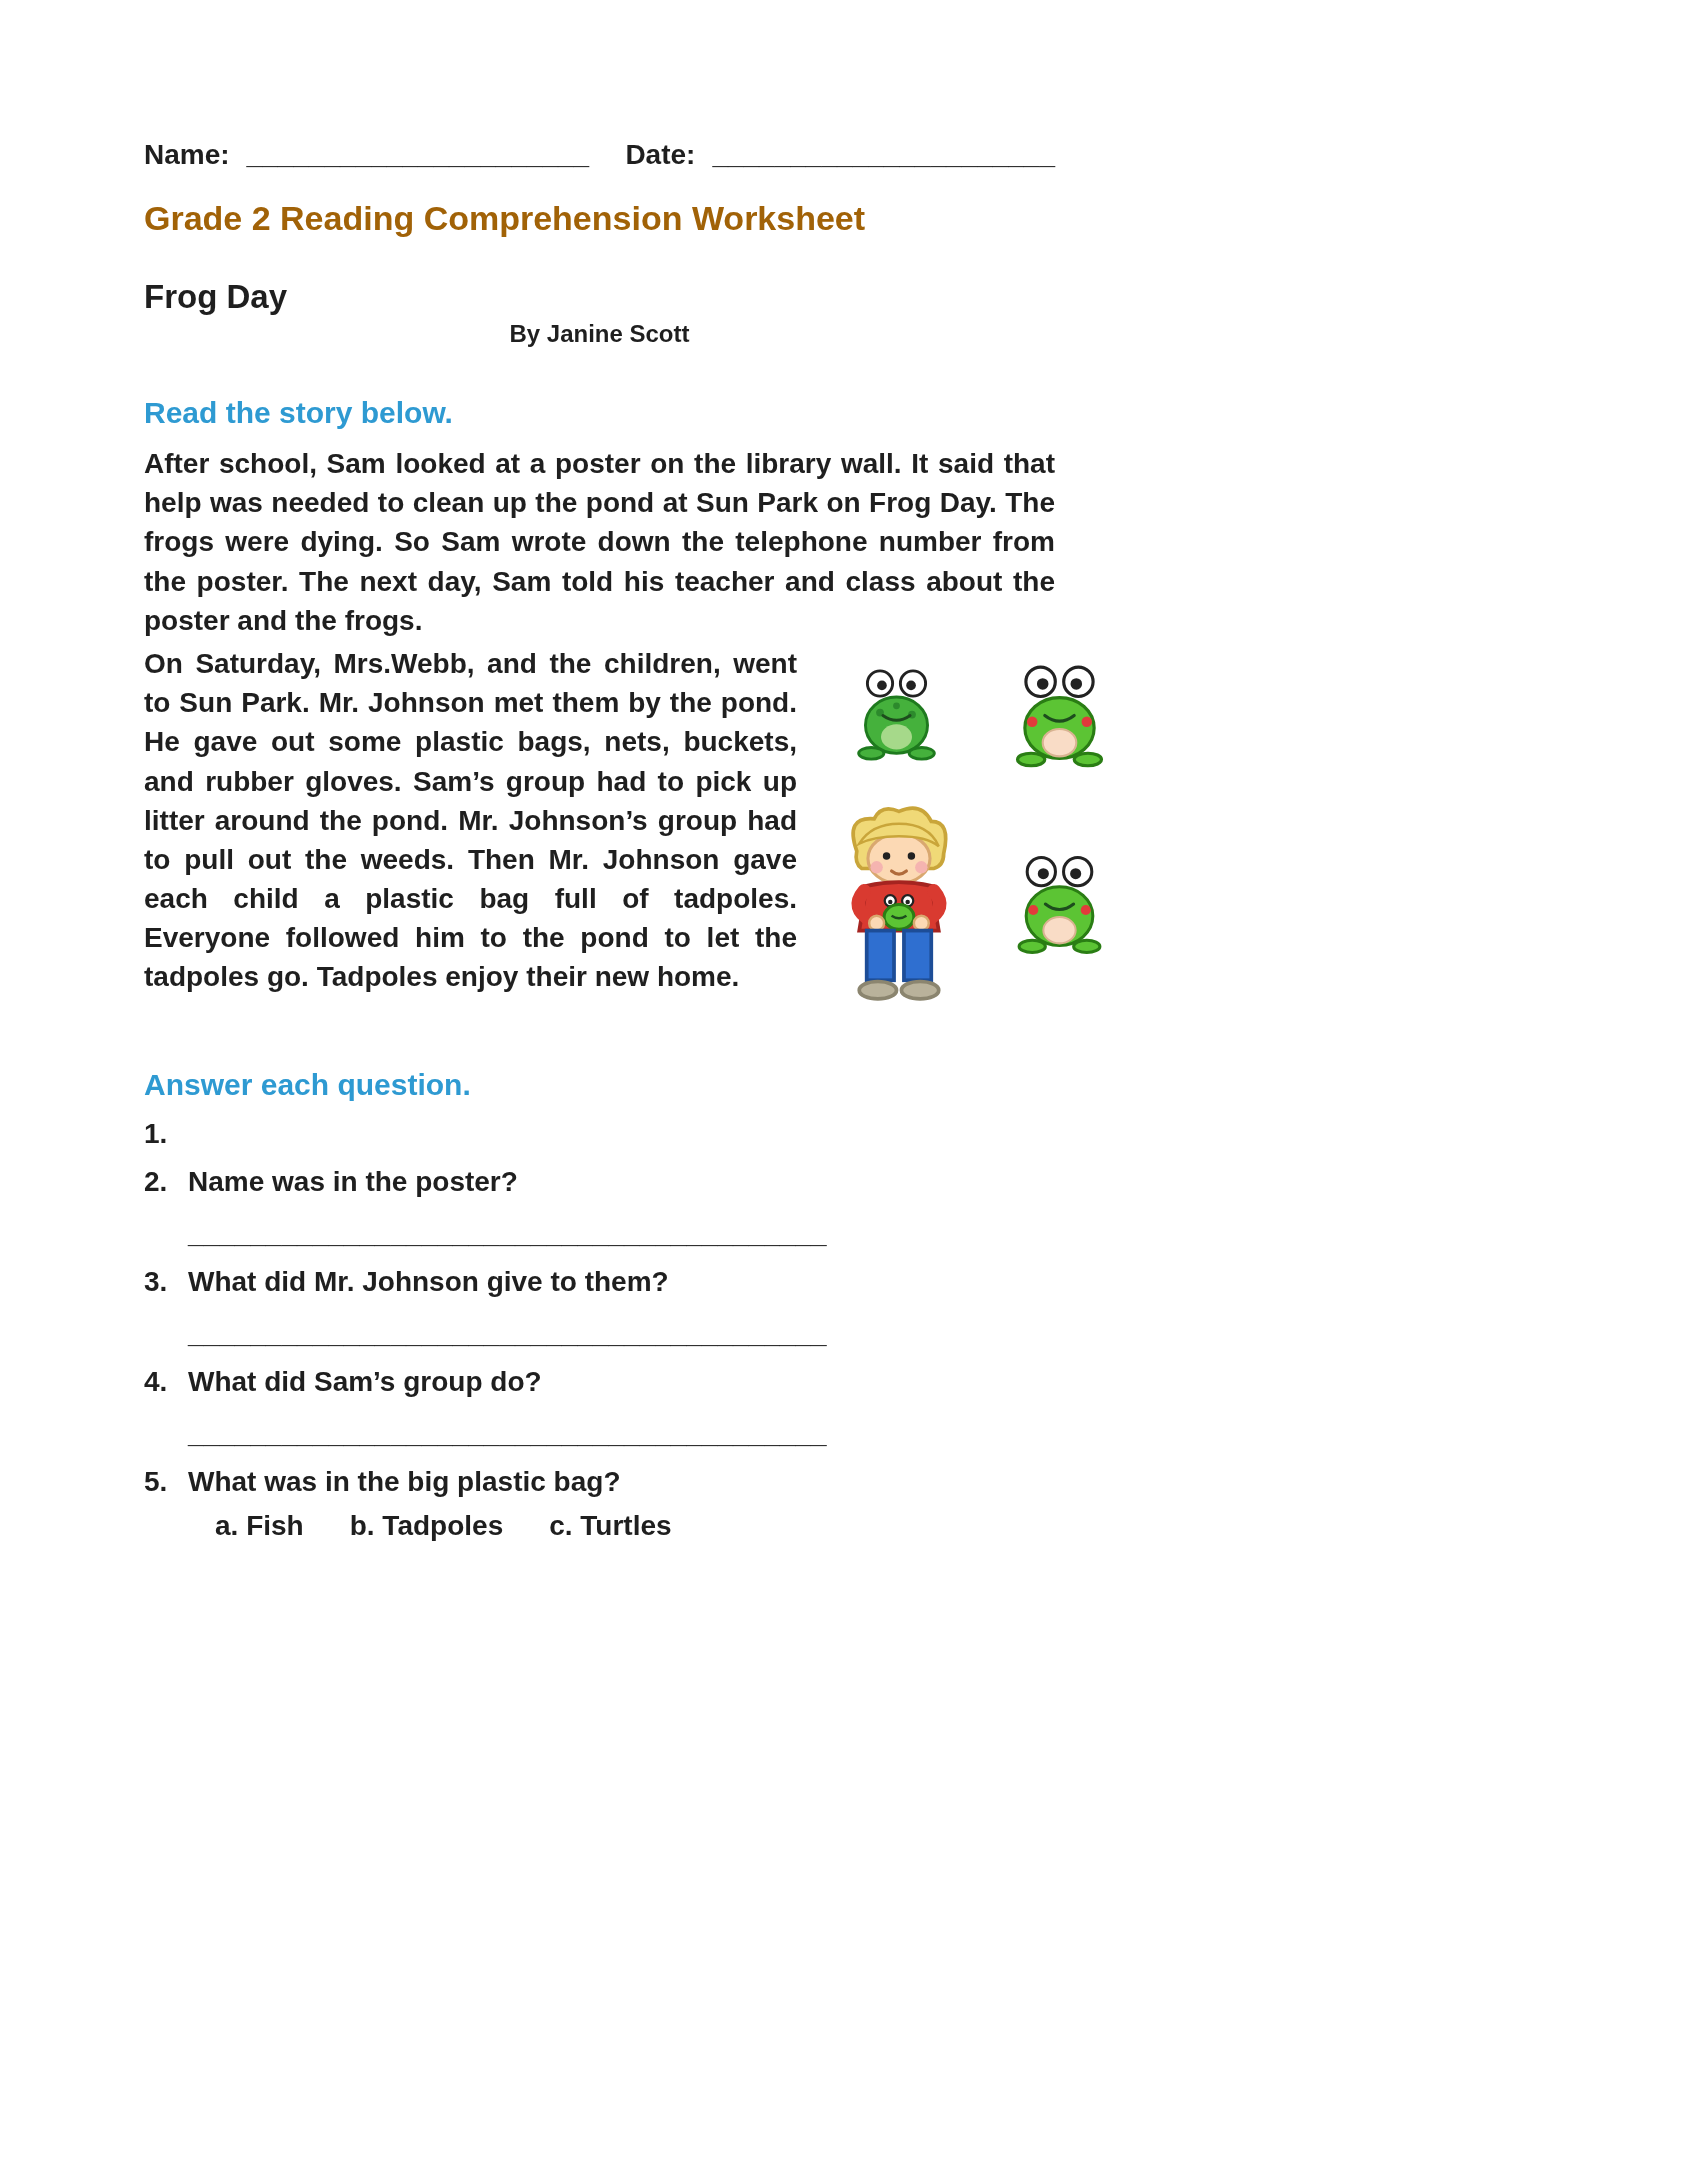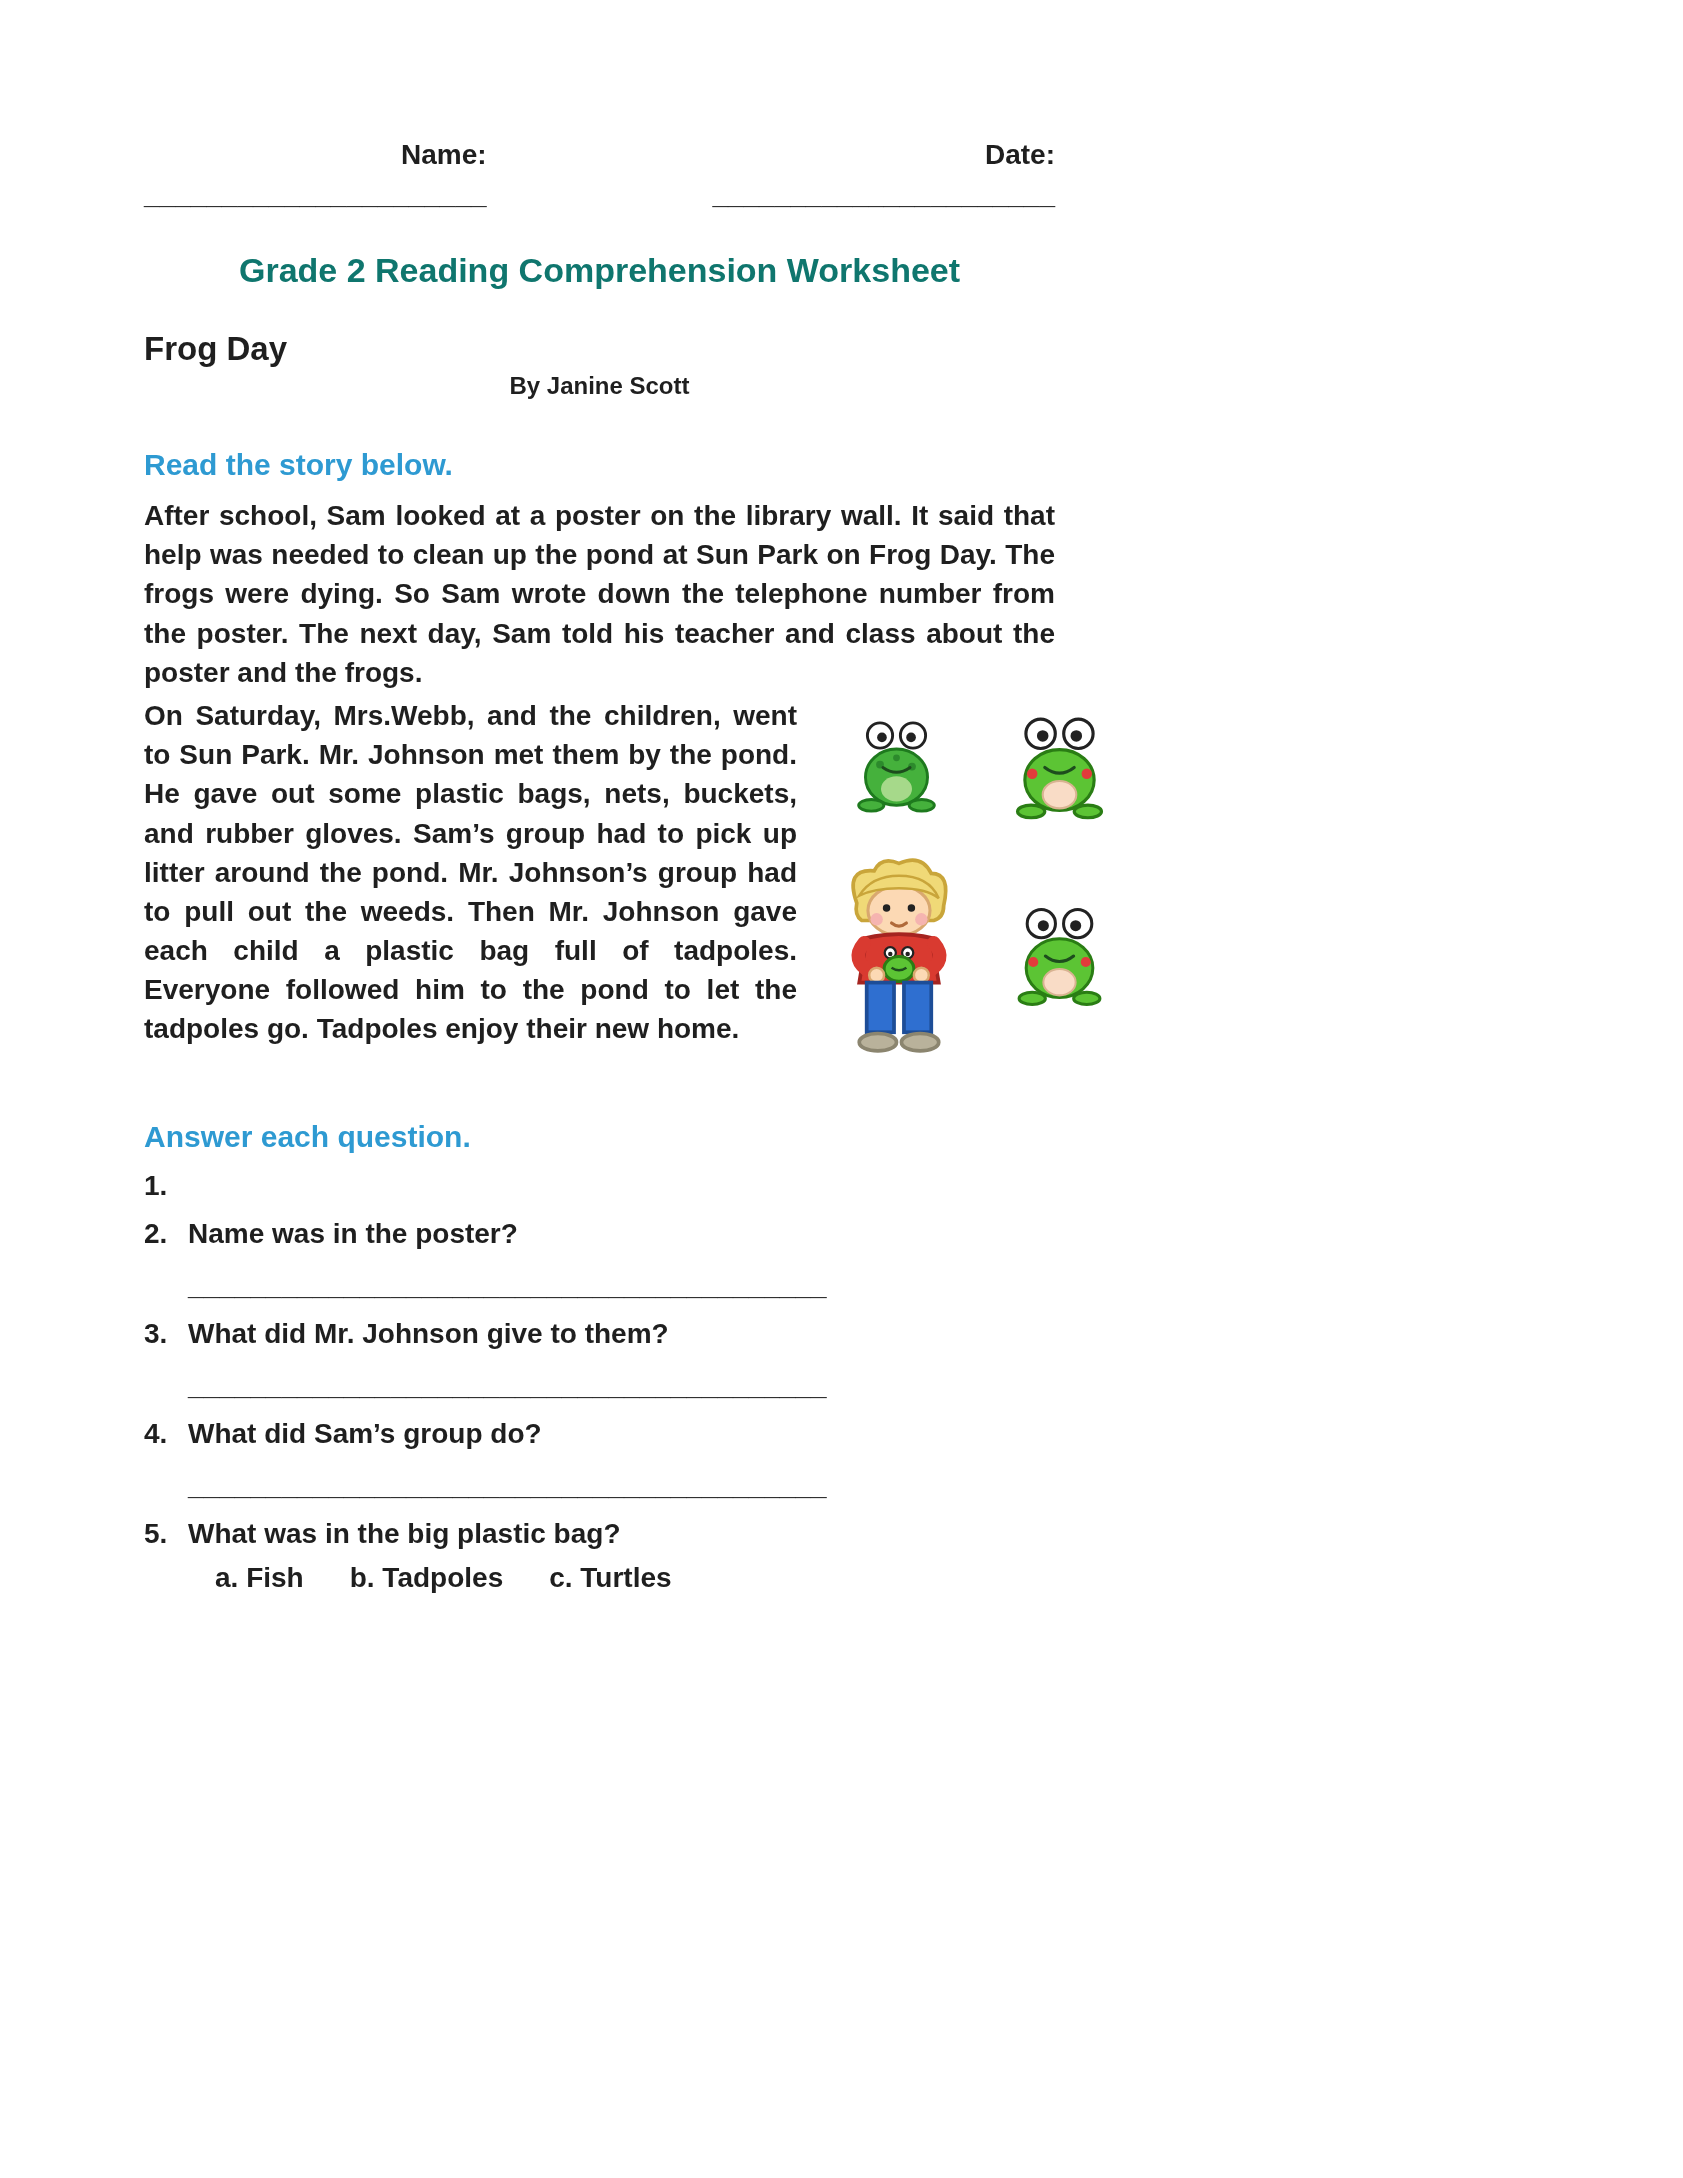--- a/index.html
+++ b/index.html
@@ -6,26 +6,26 @@
   body{
     width:1683px;height:2178px;position:relative;
     font-family:"Liberation Sans", sans-serif;
     font-weight:700;color:#1f1f1f;
     -webkit-font-smoothing:antialiased;
   }
   .page{padding:139px 0 0 144px;width:911px;}
 
   
   .header-row{display:flex;align-items:flex-end;font-size:28px;}
-  .field-group{display:flex;align-items:flex-end;gap:8px;flex-direction:column;}
+  .field-group{display:flex;align-items:flex-end;gap:17px;}
   .date-group{margin-left:auto;}
   .blank{letter-spacing:0;white-space:nowrap;}
 
   
-  .main-title{text-align:center;font-size:34px;margin-top:40px;color:#0f766e;}
+  .main-title{font-size:34px;margin-top:28px;color:#a16207;}
   .story-title{text-align:left;font-size:33px;margin-top:40px;}
   .byline{text-align:center;font-size:24px;margin-top:4px;}
 
   .section-heading{color:#2e9ad2;font-size:30px;margin:48px 0 14px 0;}
   .answer-heading{margin-top:53px;}
 
   
   .story p{font-size:28px;line-height:1.4;text-align:justify;margin:0;}
   .story-row{display:flex;margin-top:4px;}
   .story-text{flex:0 0 653px;}

